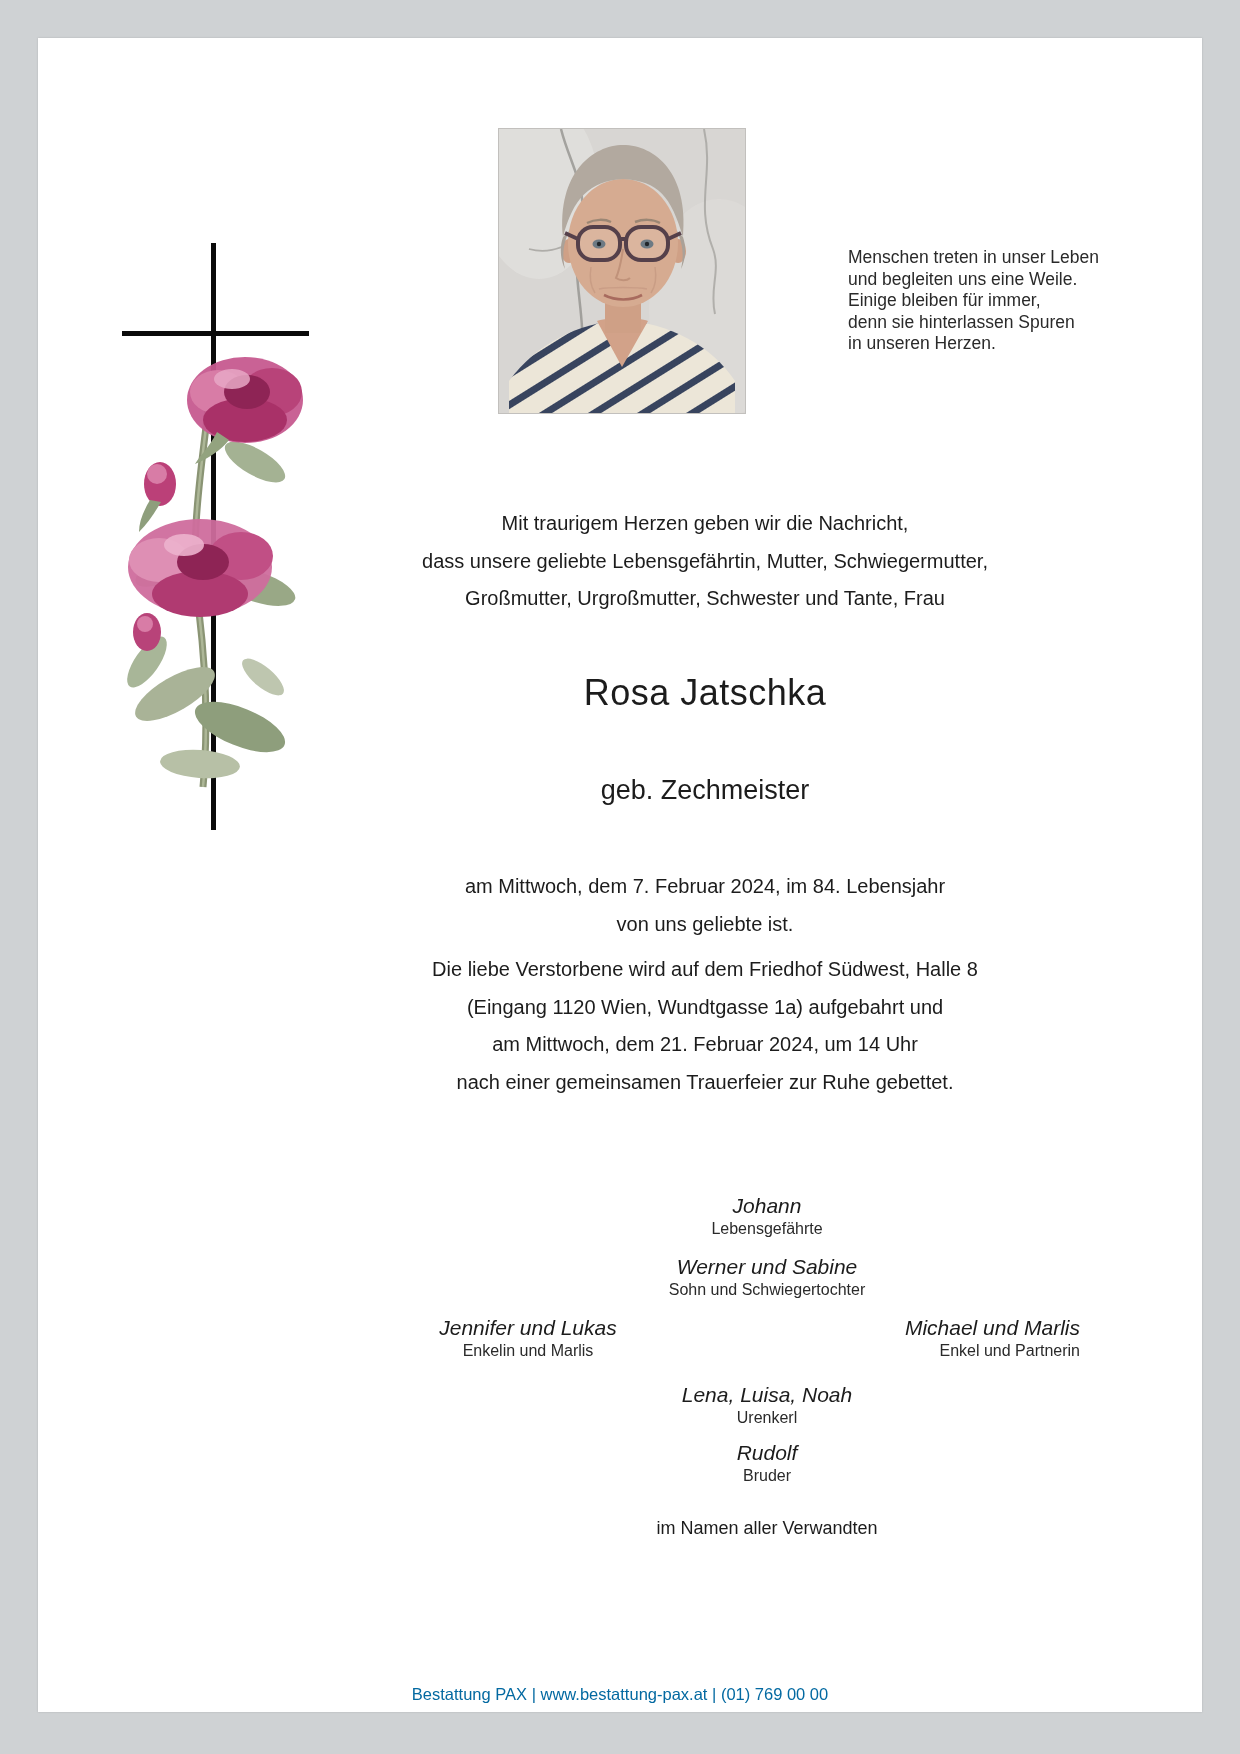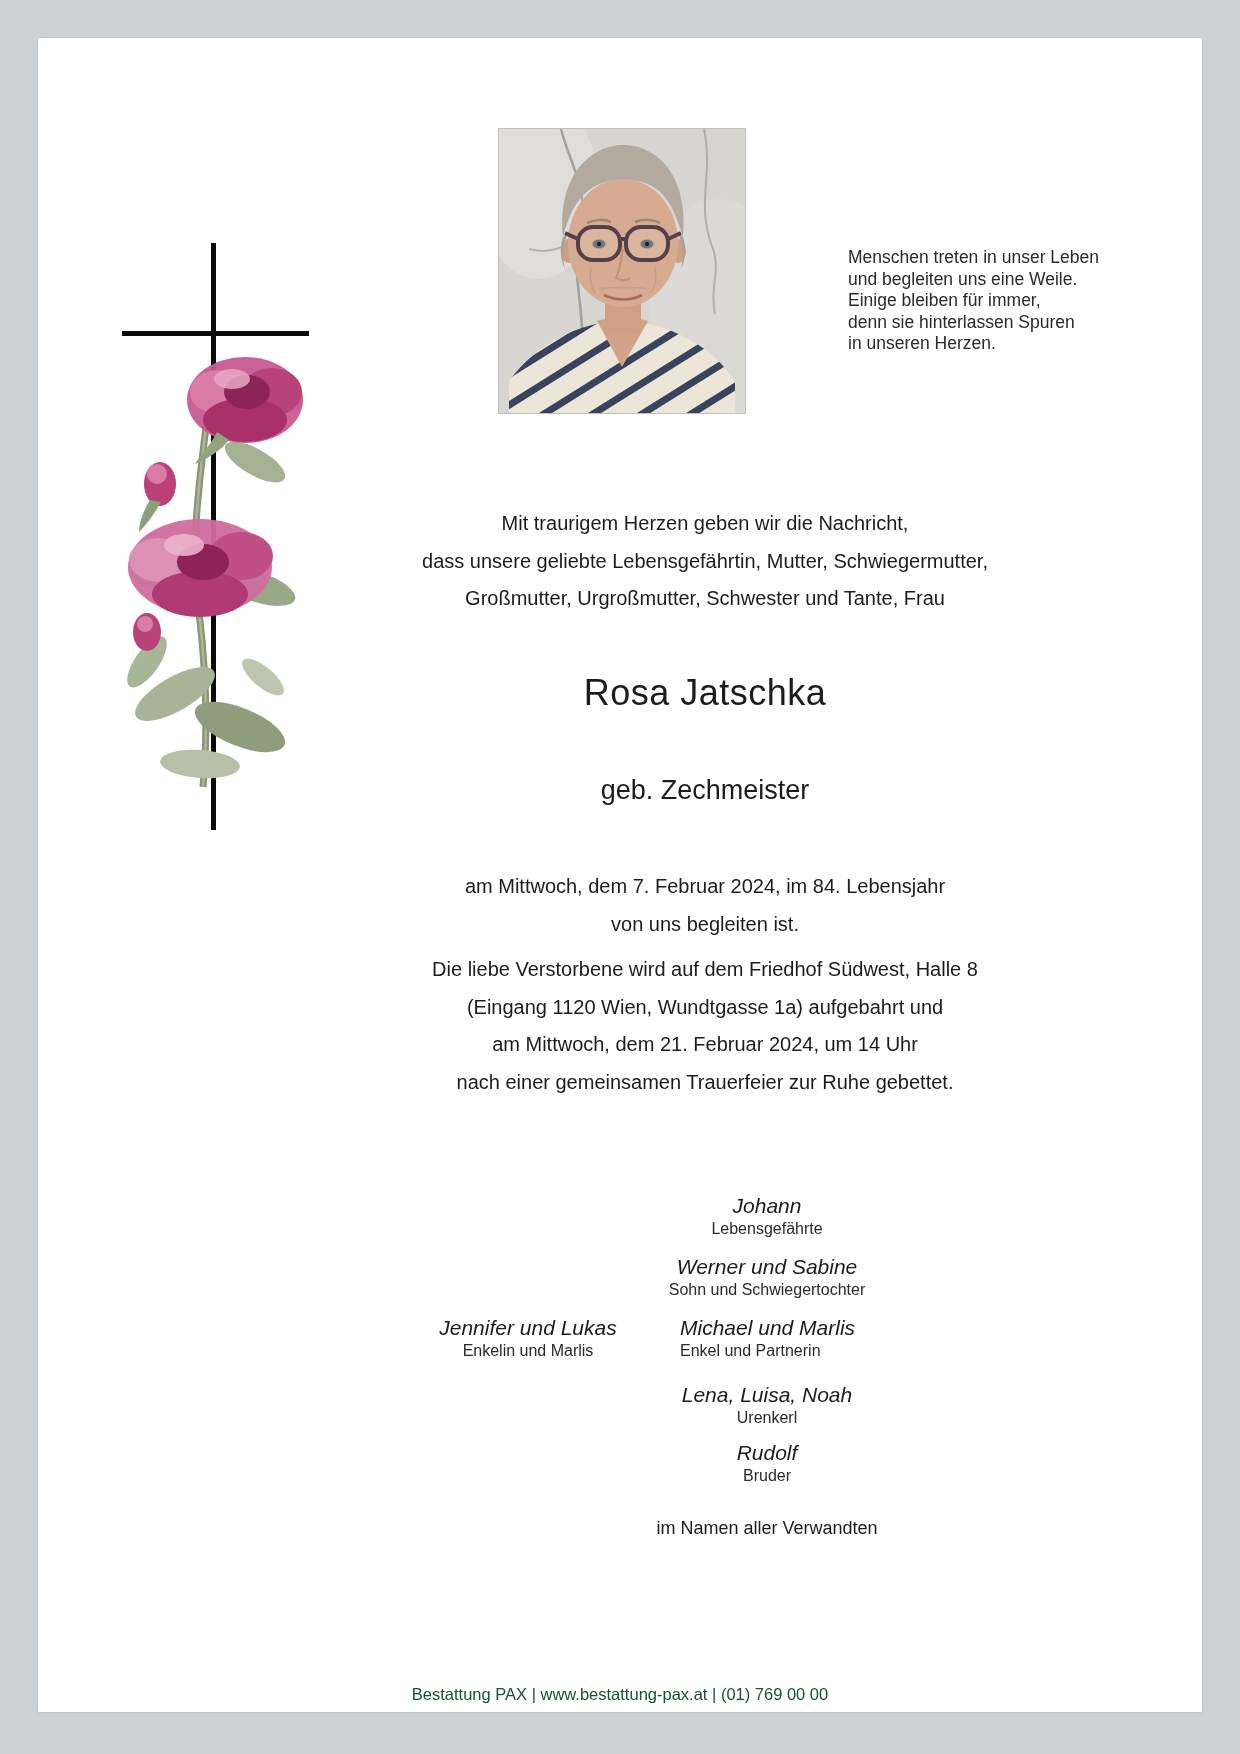--- a/index.html
+++ b/index.html
@@ -41,25 +41,25 @@
   .announce{top:467px;font-size:20px;line-height:37.5px;}
   .deceased-name{top:625px;font-size:36px;line-height:60px;letter-spacing:.5px;}
   .maiden{top:706px;font-size:27px;line-height:32px;margin-top:30px;}
   .death{top:830px;font-size:20px;line-height:37.5px;}
   .funeral{top:913px;font-size:20px;line-height:37.5px;}
   
   .mcol{left:429px;width:600px;text-align:center;}
   .mname{font-size:21px;line-height:26px;font-style:italic;}
   .mrel{font-size:16px;line-height:20px;color:#2a2a2a;}
   .m-left{left:290px;width:400px;text-align:center;}
-  .m-right{left:642px;width:400px;text-align:left;}
+  .m-right{left:642px;width:400px;text-align:right;}
   .closing{top:1479px;font-size:18px;line-height:22px;}
   .footer{
     left:0;width:1164px;top:1647px;text-align:center;
-    font-size:16.5px;color:#14532d;
+    font-size:16.5px;color:#0369a1;
   }
 </style>
 </head>
 <body>
 
 <div class="page">
 
   <div class="abs cross-v"></div>
   <div class="abs cross-h"></div>
 
@@ -171,21 +171,21 @@
     <div>Mit traurigem Herzen geben wir die Nachricht,</div>
     <div>dass unsere geliebte Lebensgefährtin, Mutter, Schwiegermutter,</div>
     <div>Großmutter, Urgroßmutter, Schwester und Tante, Frau</div>
   </div>
 
   <div class="abs col deceased-name">Rosa Jatschka</div>
   <div class="abs col maiden">geb. Zechmeister</div>
 
   <div class="abs col death">
     <div>am Mittwoch, dem 7. Februar 2024, im 84. Lebensjahr</div>
-    <div>von uns begleiten ist.</div>
+    <div>von uns geliebte ist.</div>
   </div>
 
   <div class="abs col funeral">
     <div>Die liebe Verstorbene wird auf dem Friedhof Südwest, Halle 8</div>
     <div>(Eingang 1120 Wien, Wundtgasse 1a) aufgebahrt und</div>
     <div>am Mittwoch, dem 21. Februar 2024, um 14 Uhr</div>
     <div>nach einer gemeinsamen Trauerfeier zur Ruhe gebettet.</div>
   </div>
 
   <div class="abs mcol" style="top:1155px">

